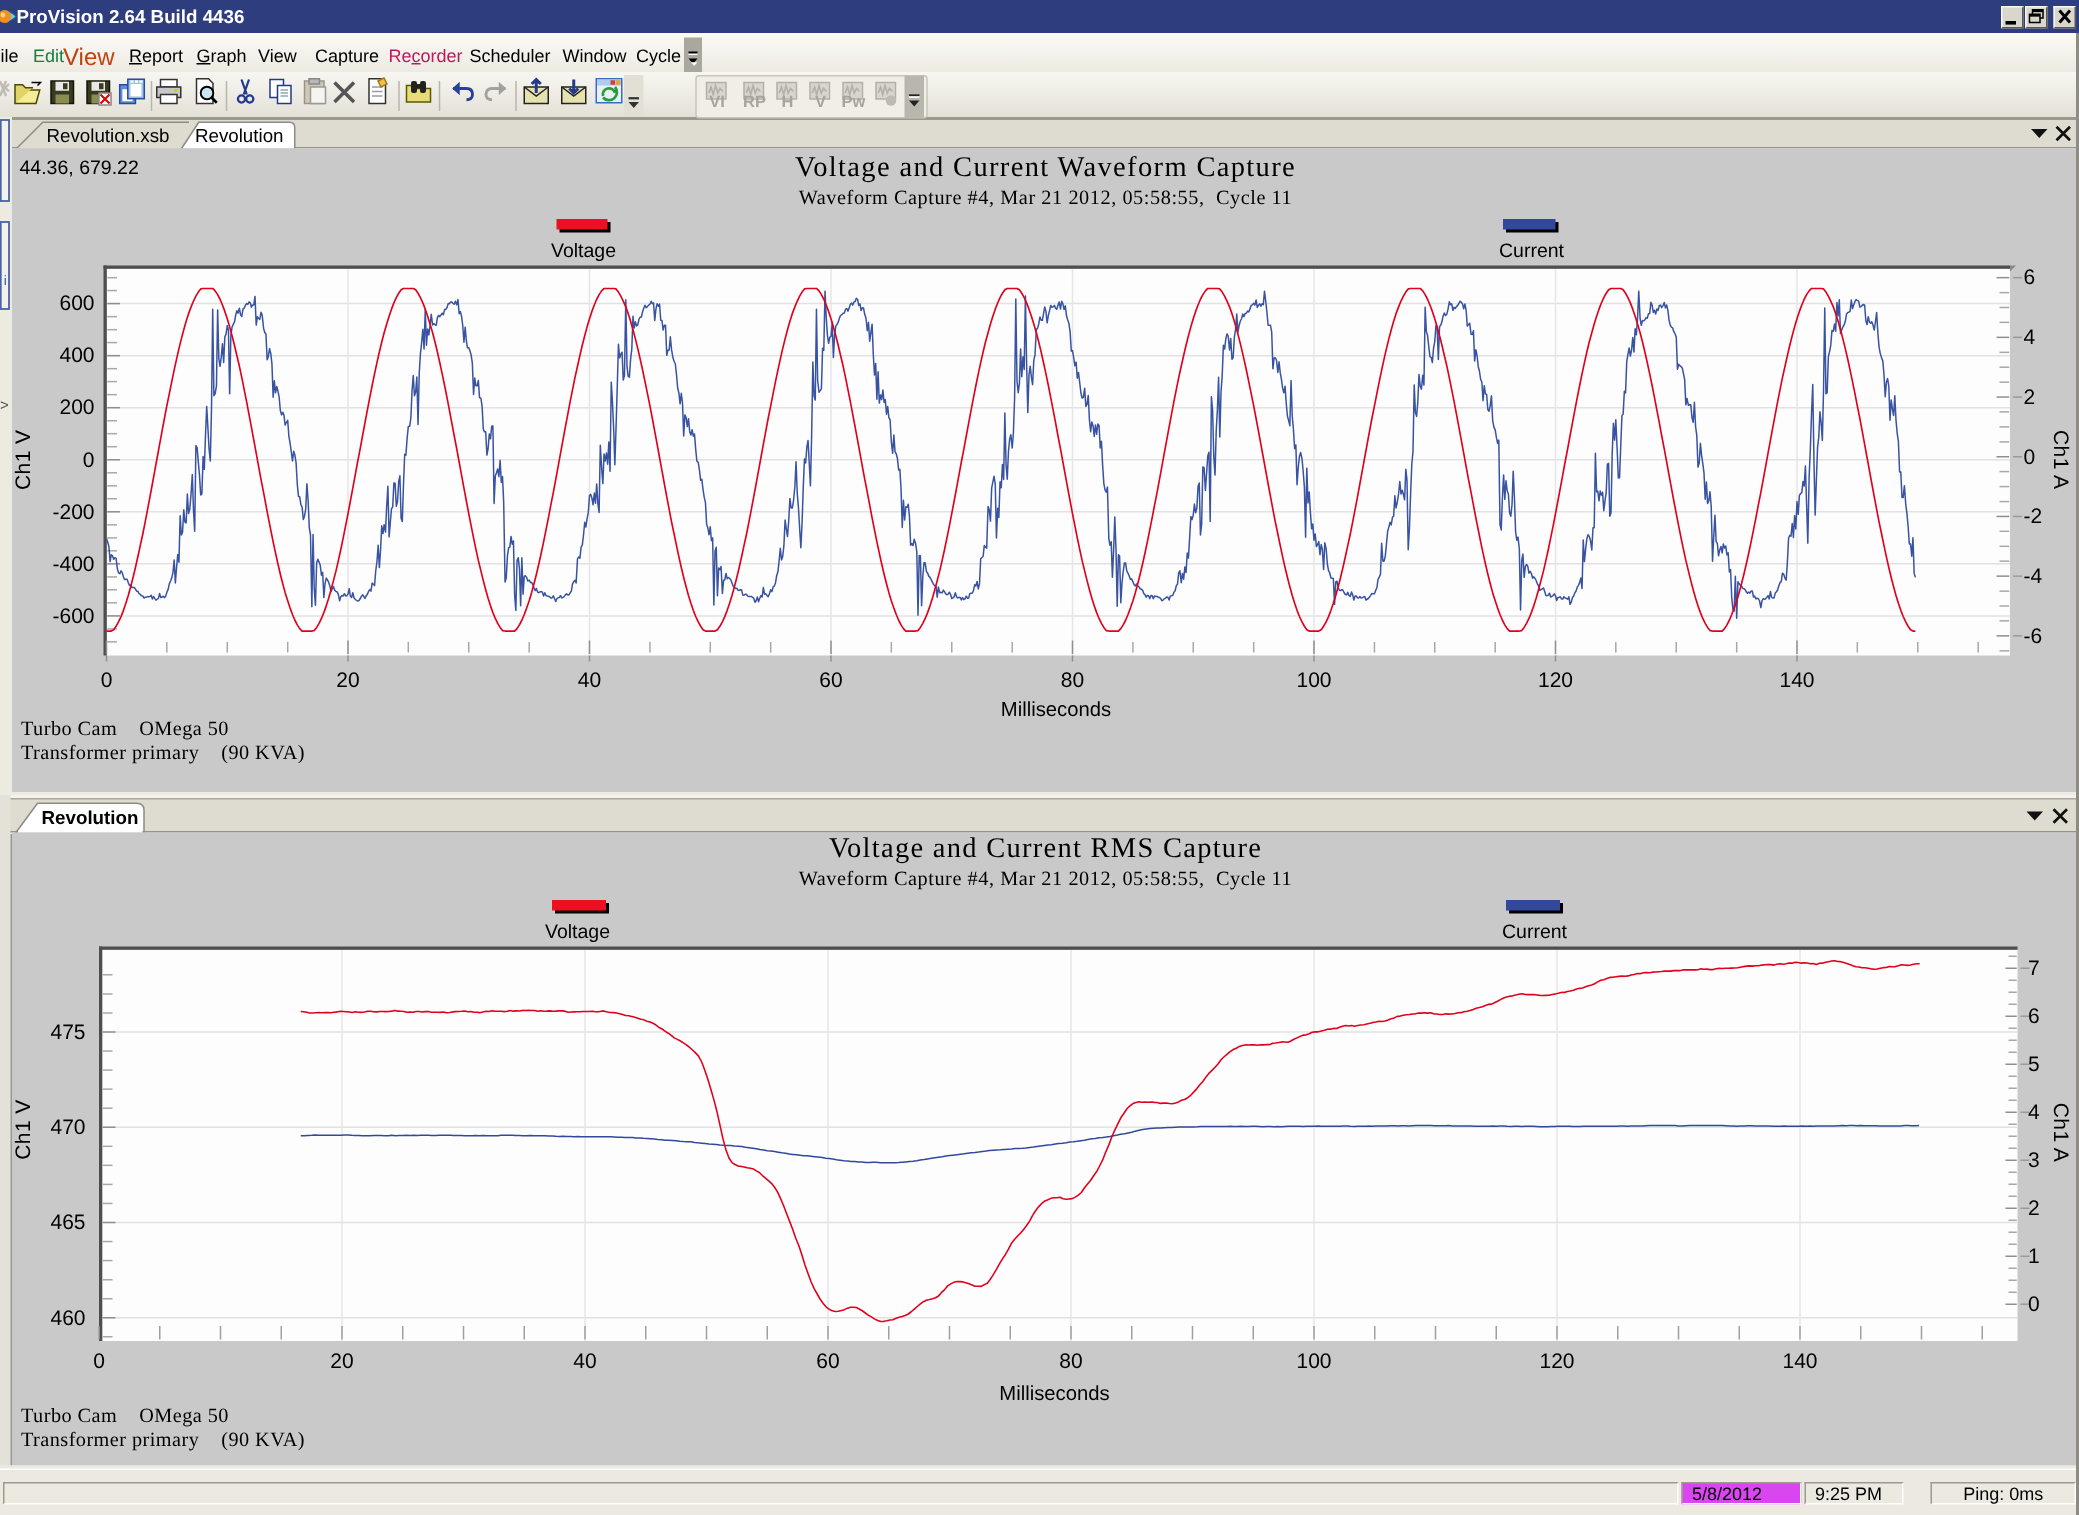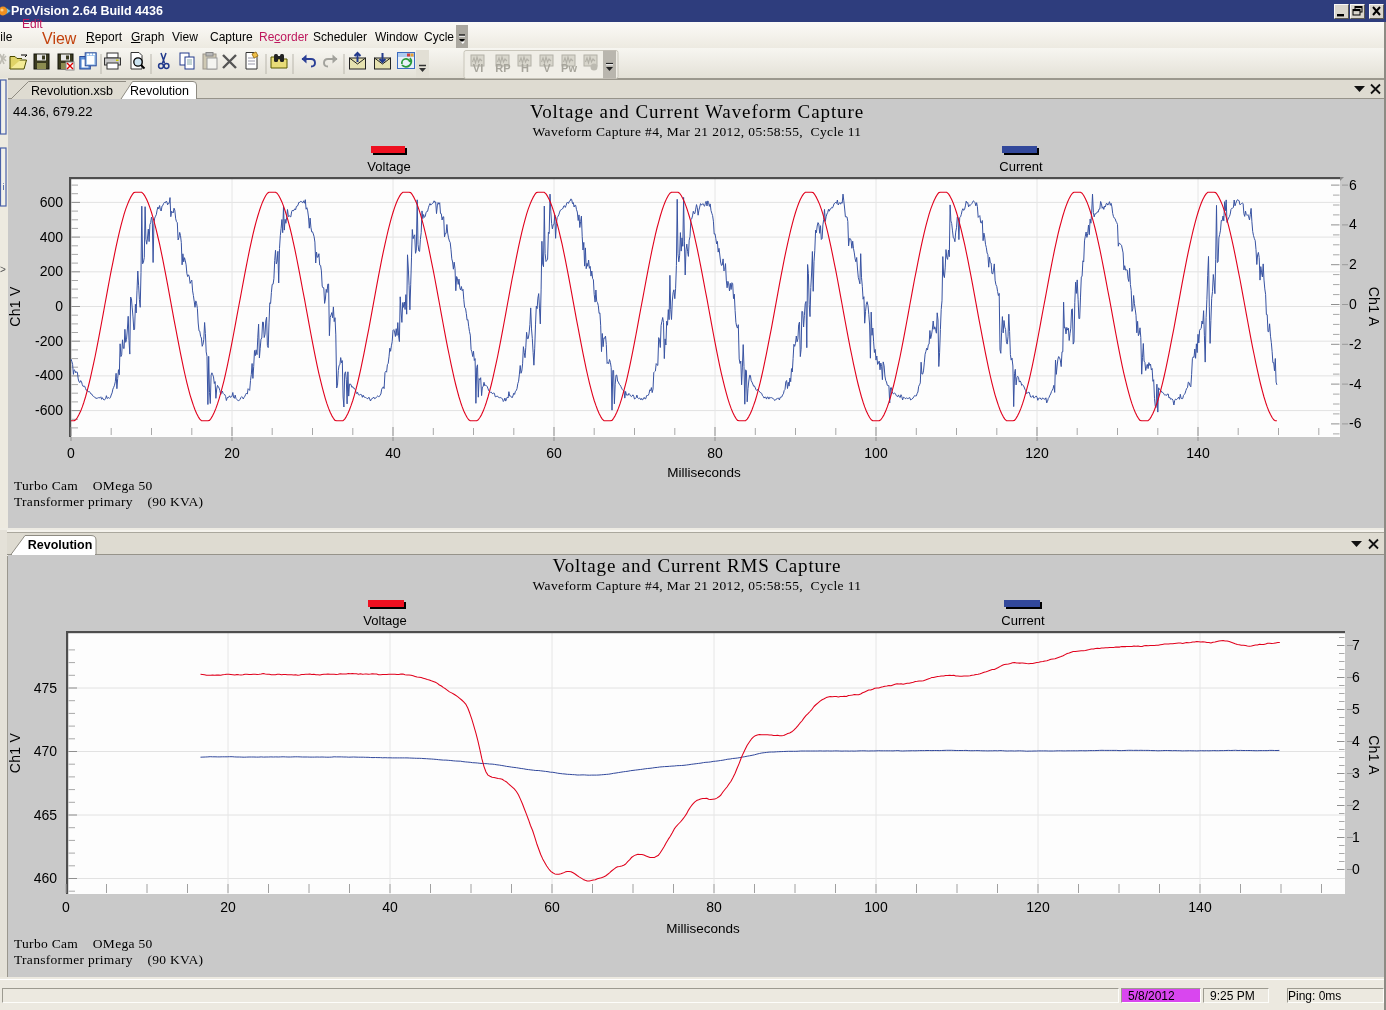--- a/index.html
+++ b/index.html
@@ -22,21 +22,21 @@
       <rect x="5" y="2.5" width="7" height="1.6" fill="#000"></rect>
       <rect x="3" y="5.5" width="7" height="5.5" fill="#d9d6cd" stroke="#000" stroke-width="1"></rect>
       <rect x="3" y="5.5" width="7" height="1.6" fill="#000"></rect>
     </g>
     <g transform="translate(35,0)">
       <path d="M4 3 L11 11 M11 3 L4 11" stroke="#000" stroke-width="2"></path>
     </g>
   </svg>
 <div style="position:absolute;left:0;top:22px;width:1386px;height:26px;background:linear-gradient(#fbfaf7,#edeae1)"></div>
 <div style="position:absolute;left:-7px;top:30px;font-size:12px;color:#000">File</div>
-<div style="position:absolute;left:22px;top:17px;font-size:12px;color:#be185d">Edit</div>
+<div style="position:absolute;left:22px;top:30px;font-size:12px;color:#15803d">Edit</div>
 <div style="position:absolute;left:42px;top:30px;font-size:16px;color:#c2410c">View</div>
 <div style="position:absolute;left:86px;top:30px;font-size:12px;color:#000"><u>R</u>eport</div>
 <div style="position:absolute;left:131px;top:30px;font-size:12px;color:#000"><u>G</u>raph</div>
 <div style="position:absolute;left:172px;top:30px;font-size:12px;color:#000">View</div>
 <div style="position:absolute;left:210px;top:30px;font-size:12px;color:#000">Capture</div>
 <div style="position:absolute;left:259px;top:30px;font-size:12px;color:#be185d">Re<u>c</u>order</div>
 <div style="position:absolute;left:313px;top:30px;font-size:12px;color:#000">Scheduler</div>
 <div style="position:absolute;left:375px;top:30px;font-size:12px;color:#000">Window</div>
 <div style="position:absolute;left:424px;top:30px;font-size:12px;color:#000">Cycle</div>
 <div style="position:absolute;left:456px;top:25px;width:12px;height:23px;background:#aaa79f"></div>
@@ -531,13 +531,13 @@
     <text x="3.5" y="112" font-size="9" fill="#3a55a0" text-anchor="middle">i</text>
     <text x="3" y="195" font-size="10" fill="#555" text-anchor="middle">&gt;</text>
   </svg>
 <div style="position:absolute;left:0;top:530px;width:7px;height:447px;background:#e4e1d8"></div>
 <div style="position:absolute;left:7px;top:556px;width:1px;height:421px;background:#9a978e"></div>
 <div style="position:absolute;left:0;top:977px;width:1386px;height:33px;background:#ece9e0"></div>
 <div style="position:absolute;left:0;top:979px;width:1386px;height:1px;background:#fff"></div>
 <div style="position:absolute;left:2px;top:988px;width:1117px;height:15px;border-top:1px solid #9c9a90;border-left:1px solid #9c9a90;border-bottom:1px solid #fdfdfa;border-right:1px solid #fdfdfa;background:#ece9e0;font-size:12px;color:#000;padding-left:6px;line-height:15px"></div>
 <div style="position:absolute;left:1121px;top:988px;width:80px;height:15px;border-top:1px solid #9c9a90;border-left:1px solid #9c9a90;border-bottom:1px solid #fdfdfa;border-right:1px solid #fdfdfa;background:#d946ef;font-size:12px;color:#000;padding-left:6px;line-height:15px">5/8/2012</div>
 <div style="position:absolute;left:1203px;top:988px;width:66px;height:15px;border-top:1px solid #9c9a90;border-left:1px solid #9c9a90;border-bottom:1px solid #fdfdfa;border-right:1px solid #fdfdfa;background:#ece9e0;font-size:12px;color:#000;padding-left:6px;line-height:15px">9:25 PM</div>
-<div style="position:absolute;left:1287px;top:988px;width:97px;height:15px;border-top:1px solid #9c9a90;border-left:1px solid #9c9a90;border-bottom:1px solid #fdfdfa;border-right:1px solid #fdfdfa;background:#ece9e0;font-size:12px;color:#000;line-height:15px">Ping: 0ms</div>
+<div style="position:absolute;left:1287px;top:988px;width:97px;height:15px;border-top:1px solid #9c9a90;border-left:1px solid #9c9a90;border-bottom:1px solid #fdfdfa;border-right:1px solid #fdfdfa;background:#ece9e0;font-size:12px;color:#000;text-align:center;line-height:15px">Ping: 0ms</div>
 <div style="position:absolute;left:1384px;top:22px;width:2px;height:988px;background:#8d8b84"></div>
 </body></html>

